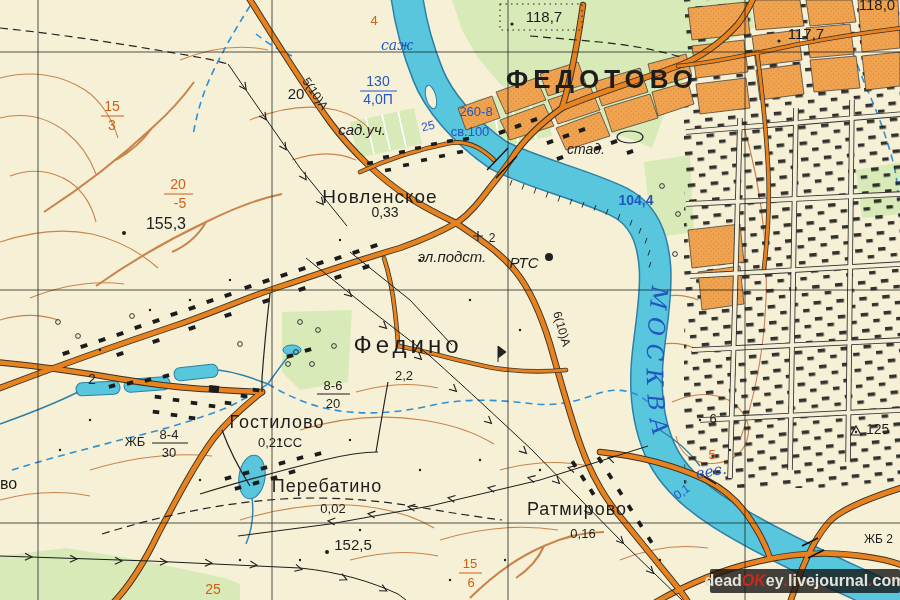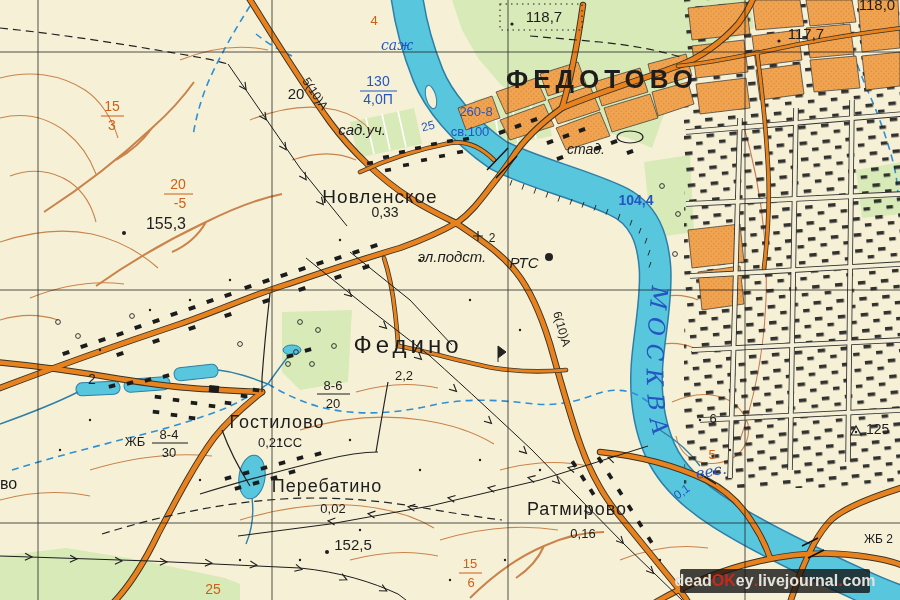--- a/index.html
+++ b/index.html
@@ -4,25 +4,25 @@
 <style>
   html,body{margin:0;padding:0;background:#888;}
   .stage{position:relative;width:900px;height:600px;overflow:hidden;background:#f6f1d6;}
   svg{display:block;}
   text{user-select:none;}
   .lbl{font-family:"Liberation Sans",sans-serif;fill:#1d1d1d;}
   .it{font-style:italic;}
   .ser{font-family:"DejaVu Serif",serif;}
   .blue{fill:#2356c0;}
   .or{fill:#cf5f16;}
-  .wm{position:absolute;left:680px;top:569px;width:190px;height:24px;background:rgba(20,20,20,.8);
+  .wm{position:absolute;left:710px;top:569px;width:190px;height:24px;background:rgba(20,20,20,.8);
       border-radius:2px;display:flex;align-items:center;justify-content:center;
       font-family:"Liberation Sans",sans-serif;font-weight:bold;font-size:16px;letter-spacing:0;}
   .wm-light{color:#e6e2da;}
-  .wm-red{color:#c9281d;}
+  .wm-red{color:#c9281d;font-style:italic;}
 </style>
 </head>
 <body>
 
 <div class="stage">
 <svg width="900" height="600" viewBox="0 0 900 600">
   <defs>
     <pattern id="bld" width="23" height="16" patternUnits="userSpaceOnUse" patternTransform="rotate(-5)">
       <rect x="2" y="3" width="7.5" height="3.6" fill="#1c1c1c"></rect>
       <rect x="14" y="10" width="6.5" height="3.4" fill="#1c1c1c"></rect>

